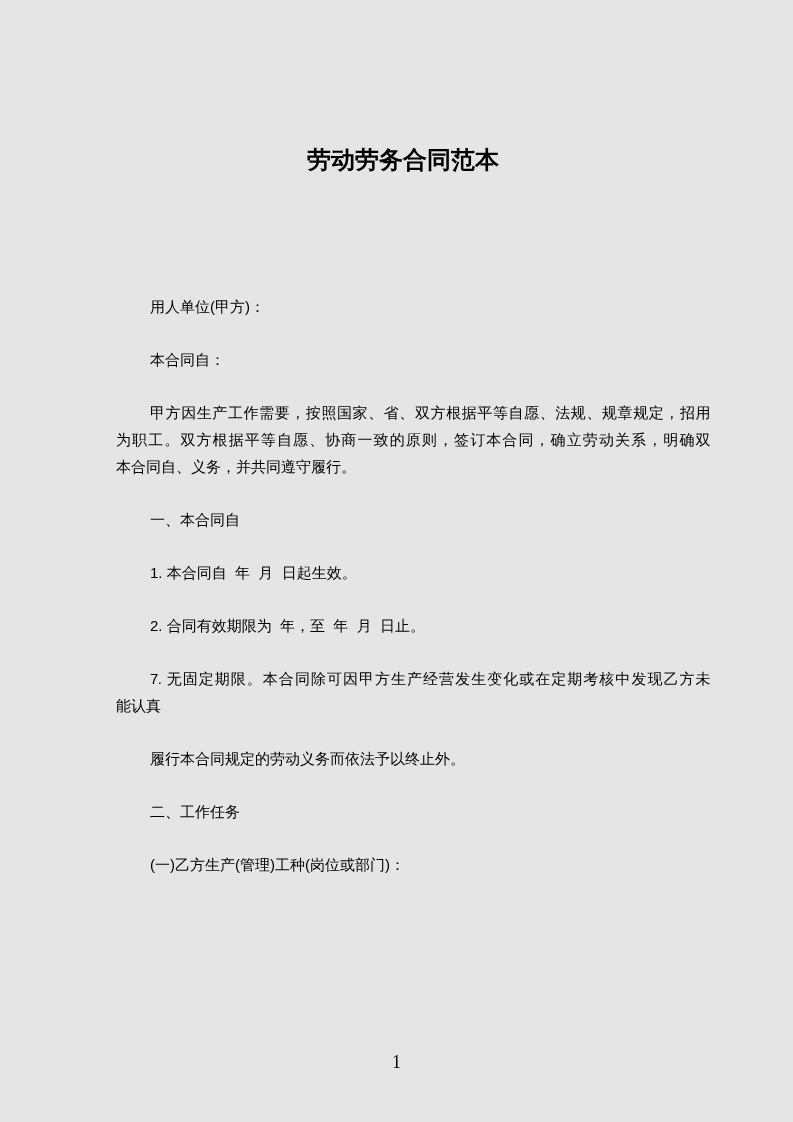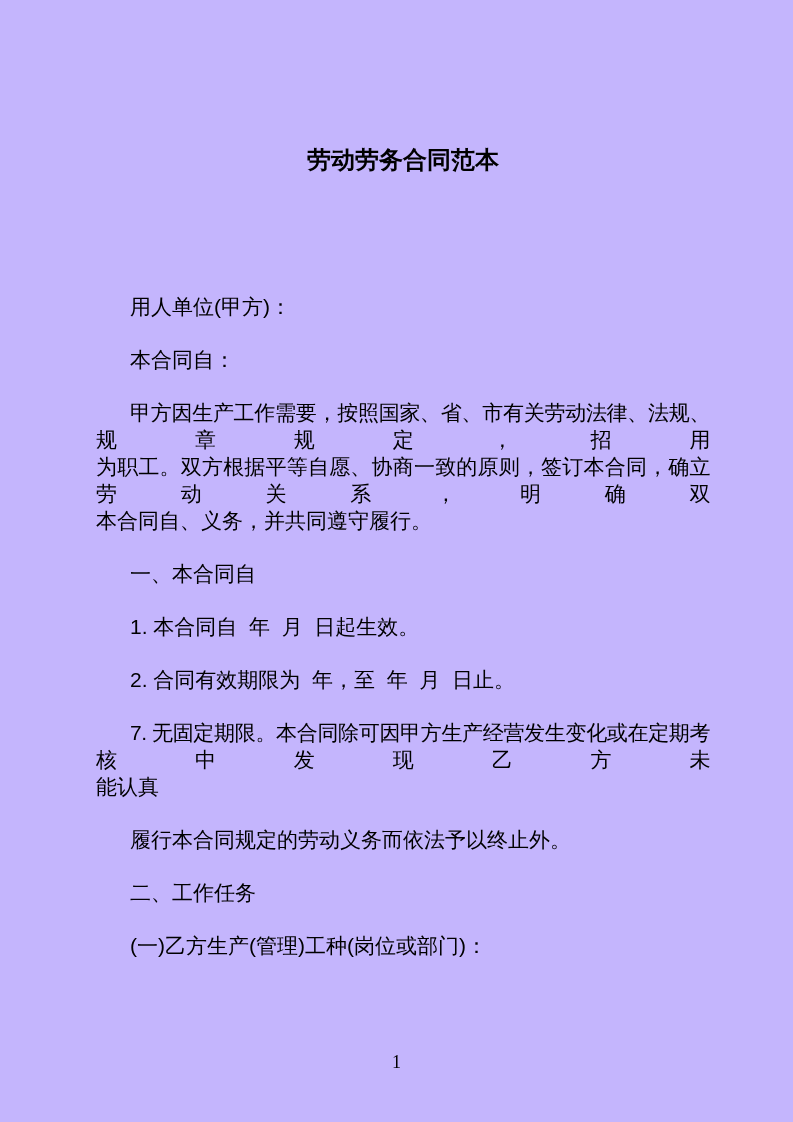--- a/index.html
+++ b/index.html
@@ -4,21 +4,21 @@
 <style>
   html, body {
     margin: 0;
     padding: 0;
     background: #ffffff;
   }
   .page {
     position: relative;
     width: 793px;
     height: 1122px;
-    background: #c4b5fd;
+    background: #e5e5e5;
     overflow: hidden;
     font-family: "Liberation Sans", sans-serif;
     color: #000000;
   }
   .content {
     position: absolute;
     left: 96px;
     top: 0;
     width: 614px;
   }
@@ -27,25 +27,26 @@
     font-size: 24px;
     line-height: 33px;
     font-weight: 700;
     text-align: center;
     white-space: pre-wrap;
   }
   .para {
     margin: 0 0 26px 0;
   }
   .ln {
-    font-size: 21px;
+    font-size: 15px;
     line-height: 27px;
     font-weight: 500;
     white-space: pre-wrap;
     text-align: left;
+    margin-left: 20px;
   }
   .ind {
     text-indent: 34px;
   }
   .full {
     text-align: justify;
     text-align-last: justify;
     letter-spacing: -0.5px;
   }
   .page-number {
@@ -71,21 +72,21 @@
     <p class="para">
       <span class="ln ind" style="display:block">用人单位(甲方)：</span>
     </p>
 
 
     <p class="para">
       <span class="ln ind" style="display:block">本合同自：</span>
     </p>
 
     <p class="para">
-      <span class="ln ind full" style="display:block">甲方因生产工作需要，按照国家、省、市有关劳动法律、法规、规章规定，招用</span>
+      <span class="ln ind full" style="display:block">甲方因生产工作需要，按照国家、省、双方根据平等自愿、法规、规章规定，招用</span>
       <span class="ln full" style="display:block">为职工。双方根据平等自愿、协商一致的原则，签订本合同，确立劳动关系，明确双</span>
       <span class="ln" style="display:block">本合同自、义务，并共同遵守履行。</span>
     </p>
 
     <p class="para">
       <span class="ln ind" style="display:block">一、本合同自</span>
     </p>
 
     <p class="para">
       <span class="ln ind" style="display:block">1. 本合同自  年  月  日起生效。</span>

